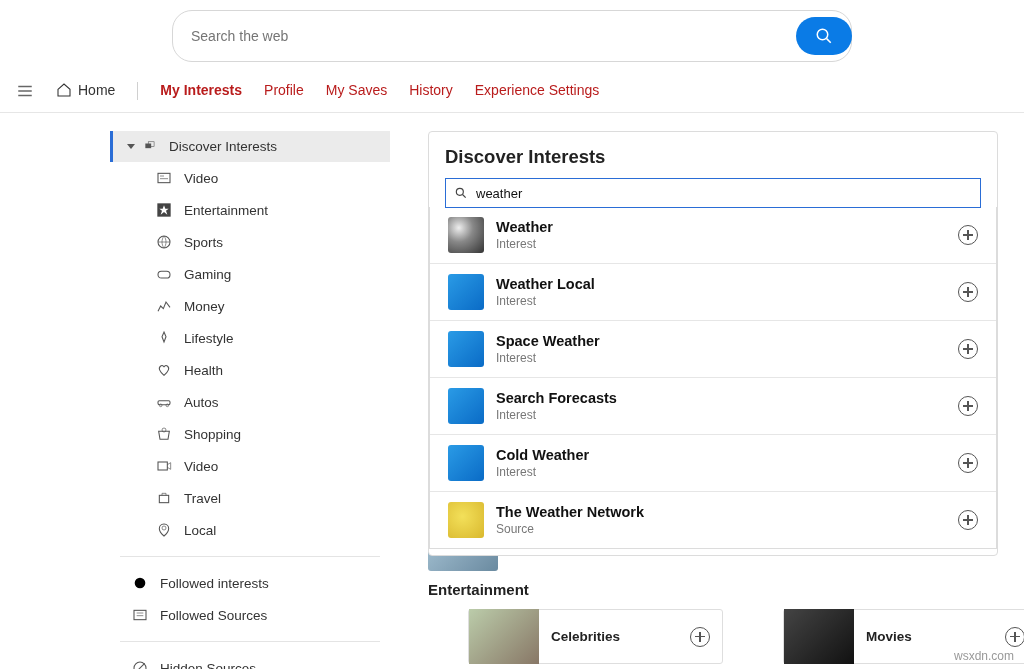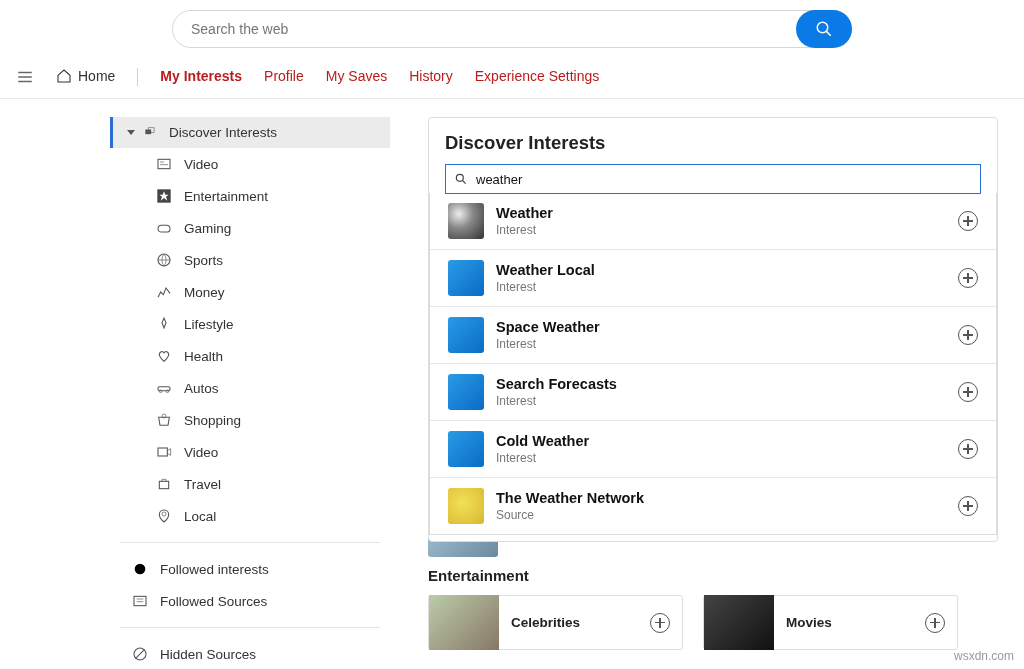--- a/index.html
+++ b/index.html
@@ -1,21 +1,21 @@
 <!DOCTYPE html>
 <html><head>
 <meta charset="utf-8">
 <style>
 * { margin: 0; padding: 0; box-sizing: border-box; font-family: "Segoe UI", Arial, sans-serif; }
 body { background: #fff; color: #333; width: 1024px; height: 669px; overflow: hidden; }
 
 
 .top-search-wrap { display:flex; justify-content:center; padding: 10px 0 18px; }
 .top-search {
-  display:flex; align-items:center; width:680px; height:38px;
+  display:flex; align-items:center; width:680px; height:52px;
   border:1px solid #d7d7d7; border-radius:20px; background:#fff;
 }
 .top-search input {
   flex:1; border:0; outline:0; padding:0 18px; font-size:14px; color:#8a8a8a; background:transparent;
 }
 .search-btn {
   width:56px; height:38px; border-radius:20px;
   background:#0a7be6; display:flex; align-items:center; justify-content:center;
   border:0; cursor:pointer; margin-right:-1px;
 }
@@ -76,21 +76,21 @@
 .add-btn::before,.add-btn::after{content:"";position:absolute;background:#555;}
 .add-btn::before{left:4px;right:4px;top:8px;height:1.6px;}
 .add-btn::after{top:4px;bottom:4px;left:8px;width:1.6px;}
 
 
 .card-placeholder { position:absolute; width:70px; height:45px; background:linear-gradient(135deg,#a9c5d6,#6a8aa0); border-radius:3px; }
 .section-label { position:absolute; font-size:15px; font-weight:600; color:#222; }
 
 .card-row { position:absolute; display:flex; gap:20px; }
 .card {
-  width:255px; height:55px; border:1px solid #dedede; border-radius:3px; display:flex; align-items:center; gap:12px; padding-right:12px; background:#fff;
+  width:255px; height:55px; border:1px solid #dedede; border-radius:3px; display:flex; align-items:center; gap:12px; padding-right:12px; background:#fff;margin-left:40px;
 }
 .card .cimg { width:70px; height:55px; background:linear-gradient(135deg,#bca,#876); }
 .card .ctitle { flex:1; font-size:13.5px; font-weight:600; color:#222; }
 
 .watermark { position:absolute; right:10px; bottom:6px; font-size:12px; color:#999; }
 </style>
 </head>
 <body>
 
 <div class="top-search-wrap">
@@ -151,30 +151,30 @@
       </div>
     <div class="sidebar-row">
         <svg class="sicon" viewBox="0 0 24 24">
           <rect x="2" y="2" width="20" height="20" fill="#444"></rect>
           <path d="M12 5 L14 10 L19 10 L15 13 L17 19 L12 15 L7 19 L9 13 L5 10 L10 10 Z" fill="#fff"></path>
         </svg>
         <span>Entertainment</span>
       </div>
     <div class="sidebar-row">
         <svg class="sicon" viewBox="0 0 24 24">
-          <rect x="3" y="8" width="18" height="10" rx="5" fill="none" stroke="#555" stroke-width="1.6"></rect>
-        </svg>
-        <span>Gaming</span>
-      </div>
-    <div class="sidebar-row">
-        <svg class="sicon" viewBox="0 0 24 24">
           <circle cx="12" cy="12" r="9" fill="none" stroke="#555" stroke-width="1.6"></circle>
           <path d="M3 12 H21 M12 3 C16 8 16 16 12 21 M12 3 C8 8 8 16 12 21" fill="none" stroke="#555"></path>
         </svg>
         <span>Sports</span>
+      </div>
+    <div class="sidebar-row">
+        <svg class="sicon" viewBox="0 0 24 24">
+          <rect x="3" y="8" width="18" height="10" rx="5" fill="none" stroke="#555" stroke-width="1.6"></rect>
+        </svg>
+        <span>Gaming</span>
       </div>
     <div class="sidebar-row">
         <svg class="sicon" viewBox="0 0 24 24">
           <path d="M3 20 L7 12 L11 16 L15 6 L21 14" fill="none" stroke="#555" stroke-width="1.6"></path>
         </svg>
         <span>Money</span>
       </div>
     <div class="sidebar-row">
         <svg class="sicon" viewBox="0 0 24 24">
           <path d="M12 3 L15 10 L12 18 L9 10 Z" fill="none" stroke="#555" stroke-width="1.6"></path>

